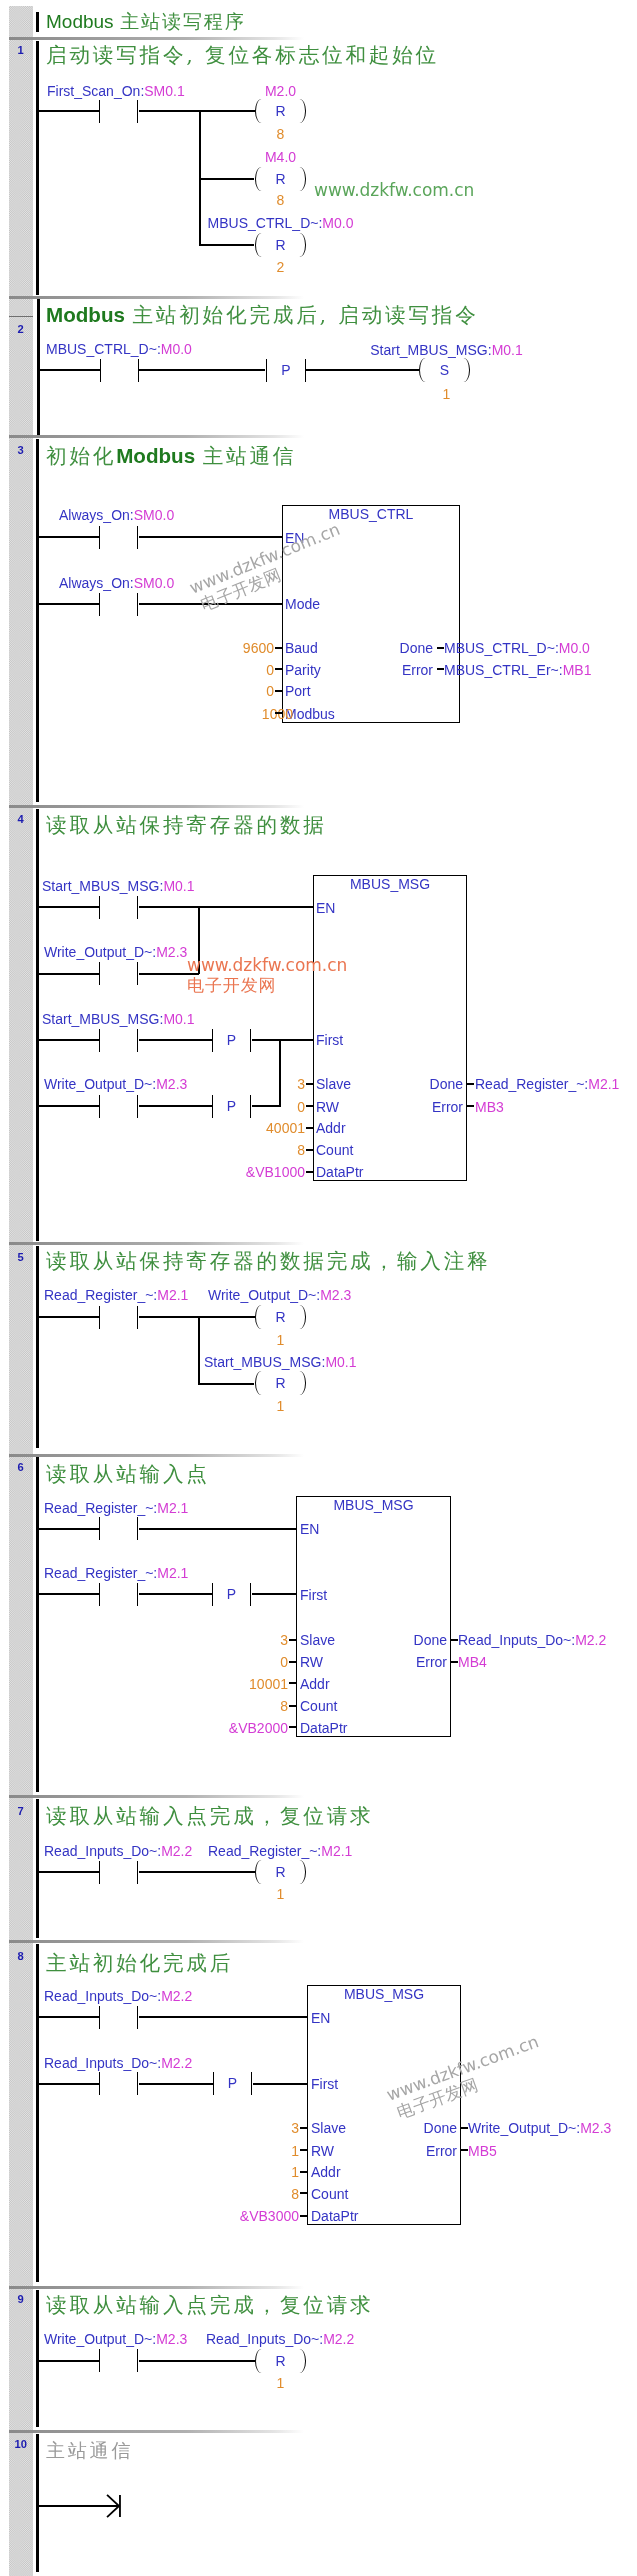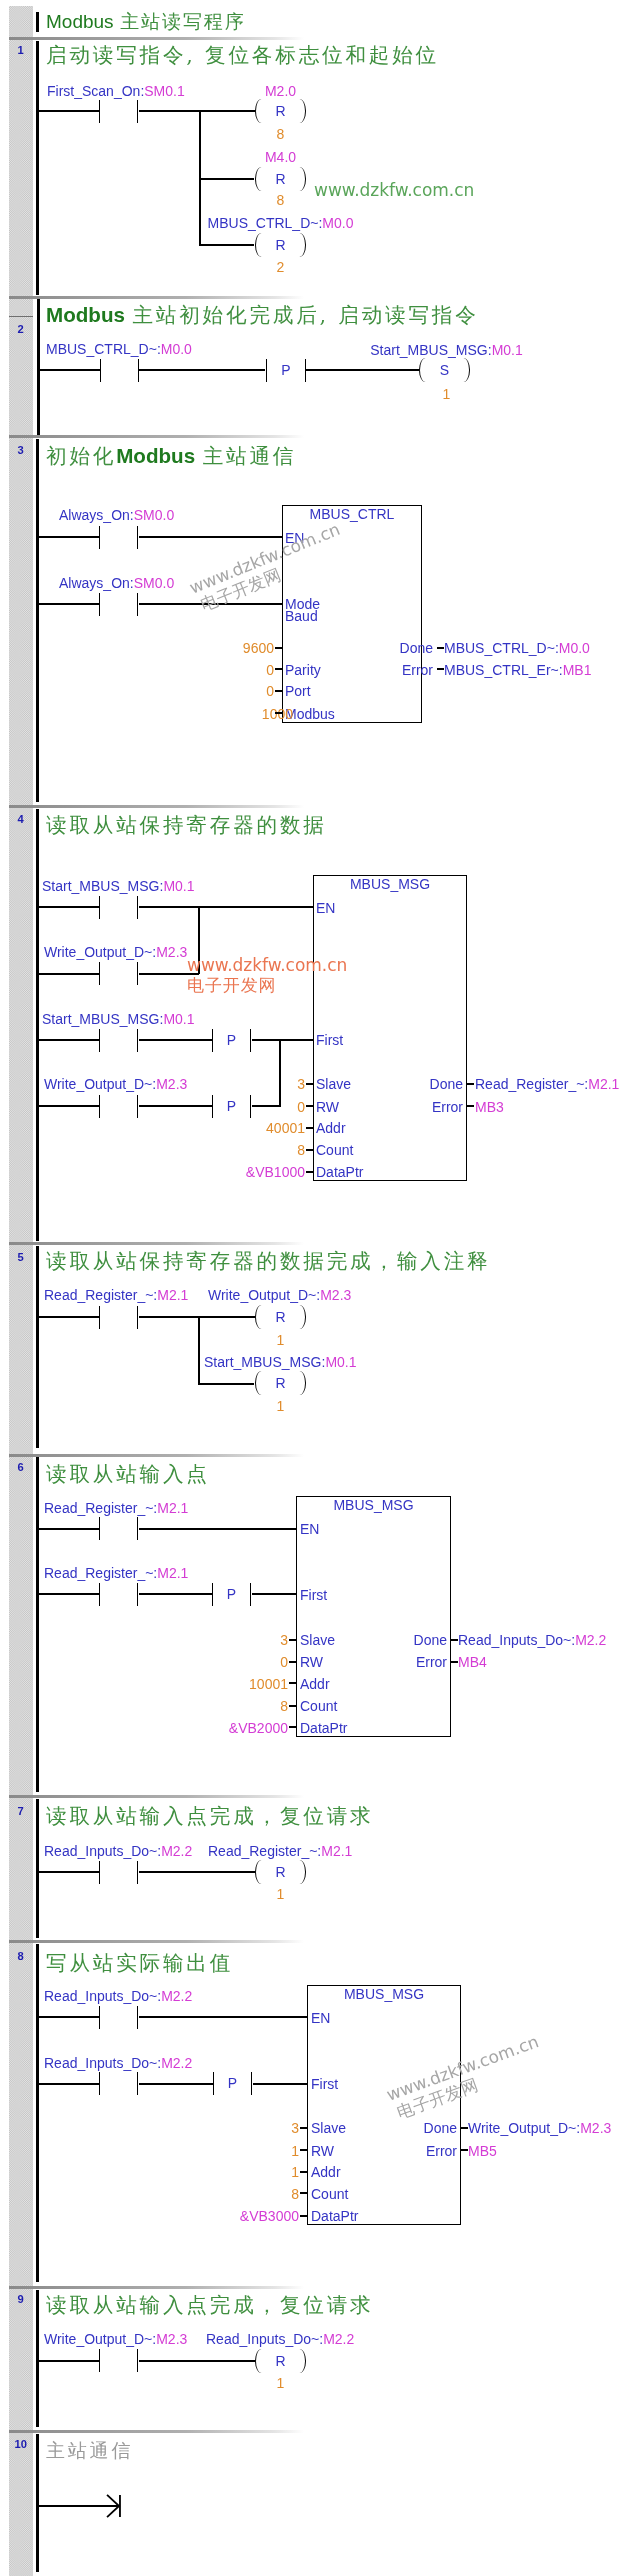--- a/index.html
+++ b/index.html
@@ -100,26 +100,26 @@
     <div class="t" style="left:59px;top:507px"><span class="sym">Always_On</span><span class="sym">:</span><span class="adr">SM0.0</span></div>
     <div class="h" style="left:37px;width:62px;top:536px"></div>
     <div class="nc" style="top:526px"></div>
     <div class="h" style="left:139px;width:143px;top:536px"></div>
 
     <div class="t" style="left:59px;top:575px"><span class="sym">Always_On</span><span class="sym">:</span><span class="adr">SM0.0</span></div>
     <div class="h" style="left:37px;width:62px;top:603px"></div>
     <div class="nc" style="top:593px"></div>
     <div class="h" style="left:139px;width:143px;top:603px"></div>
 
-    <div class="fb" style="left:282px;top:505px;width:140px;height:218px">
+    <div class="fb" style="left:282px;top:505px;width:178px;height:218px">
       <div class="fb-title">MBUS_CTRL</div>
     </div>
     <div class="t pin" style="left:285px;top:530px">EN</div>
     <div class="t pin" style="left:285px;top:596px">Mode</div>
-    <div class="t pin" style="left:285px;top:608px">Baud</div>
+    <div class="t pin" style="left:285px;top:640px">Baud</div>
     <div class="t pin" style="left:285px;top:662px">Parity</div>
     <div class="t pin" style="left:285px;top:683px">Port</div>
     <div class="t pin" style="left:285px;top:706px">Modbus</div>
 
     <div class="t cst" style="right:363px;top:640px">9600</div>
     <div class="t cst" style="right:363px;top:662px">0</div>
     <div class="t cst" style="right:363px;top:683px">0</div>
     <div class="t cst" style="right:344px;top:706px">1000</div>
     <div class="dash" style="left:275px;top:647px"></div>
     <div class="dash" style="left:275px;top:668px"></div>
@@ -286,21 +286,21 @@
     <div class="h" style="left:139px;width:116px;top:1871px"></div>
 
     <div class="t" style="left:208px;top:1843px"><span class="sym">Read_Register_~</span><span class="sym">:</span><span class="adr">M2.1</span></div>
     <div class="coil" style="top:1860px"><span class="al"></span><span>R</span><span class="ar"></span></div>
     <div class="t c cst" style="left:187px;top:1886px">1</div>
   </div>
   <div class="sep" style="top:1940px"></div>
 
   <div>
     <div class="num" style="top:1950px">8</div>
-    <div class="ttl" style="top:1951px">写从站实际输出值</div>
+    <div class="ttl" style="top:1951px">主站初始化完成后</div>
     <div class="rail" style="top:1944px;height:338px"></div>
 
     <div class="t" style="left:44px;top:1988px"><span class="sym">Read_Inputs_Do~</span><span class="sym">:</span><span class="adr">M2.2</span></div>
     <div class="h" style="left:37px;width:62px;top:2016px"></div>
     <div class="nc" style="top:2006px"></div>
     <div class="h" style="left:139px;width:168px;top:2016px"></div>
 
     <div class="t" style="left:44px;top:2055px"><span class="sym">Read_Inputs_Do~</span><span class="sym">:</span><span class="adr">M2.2</span></div>
     <div class="h" style="left:37px;width:62px;top:2083px"></div>
     <div class="nc" style="top:2072px"></div>

